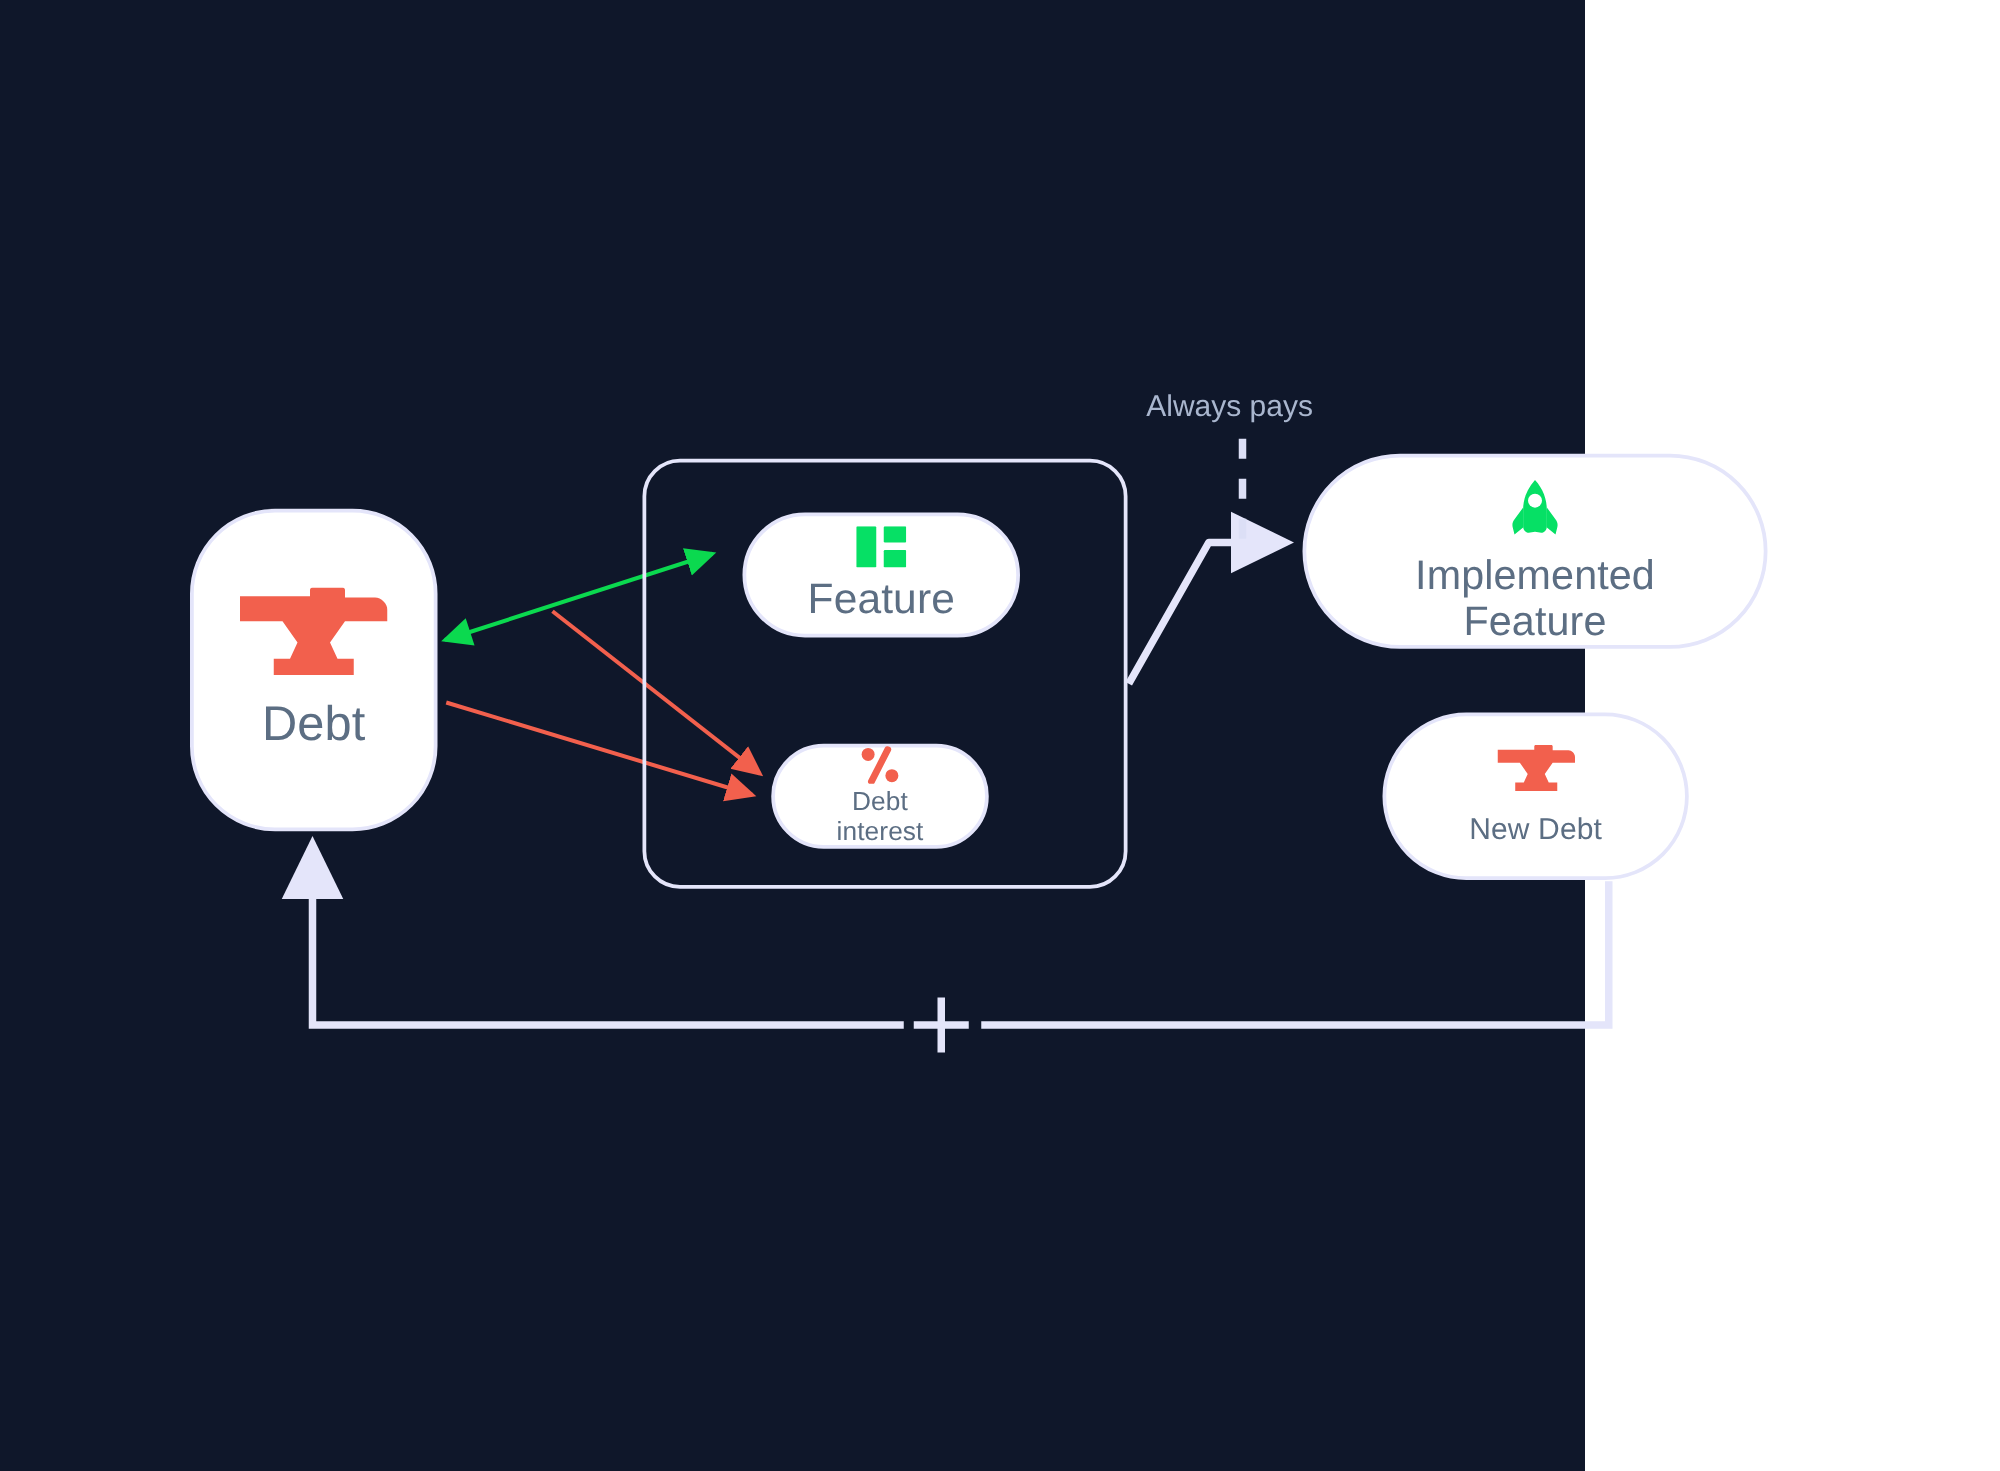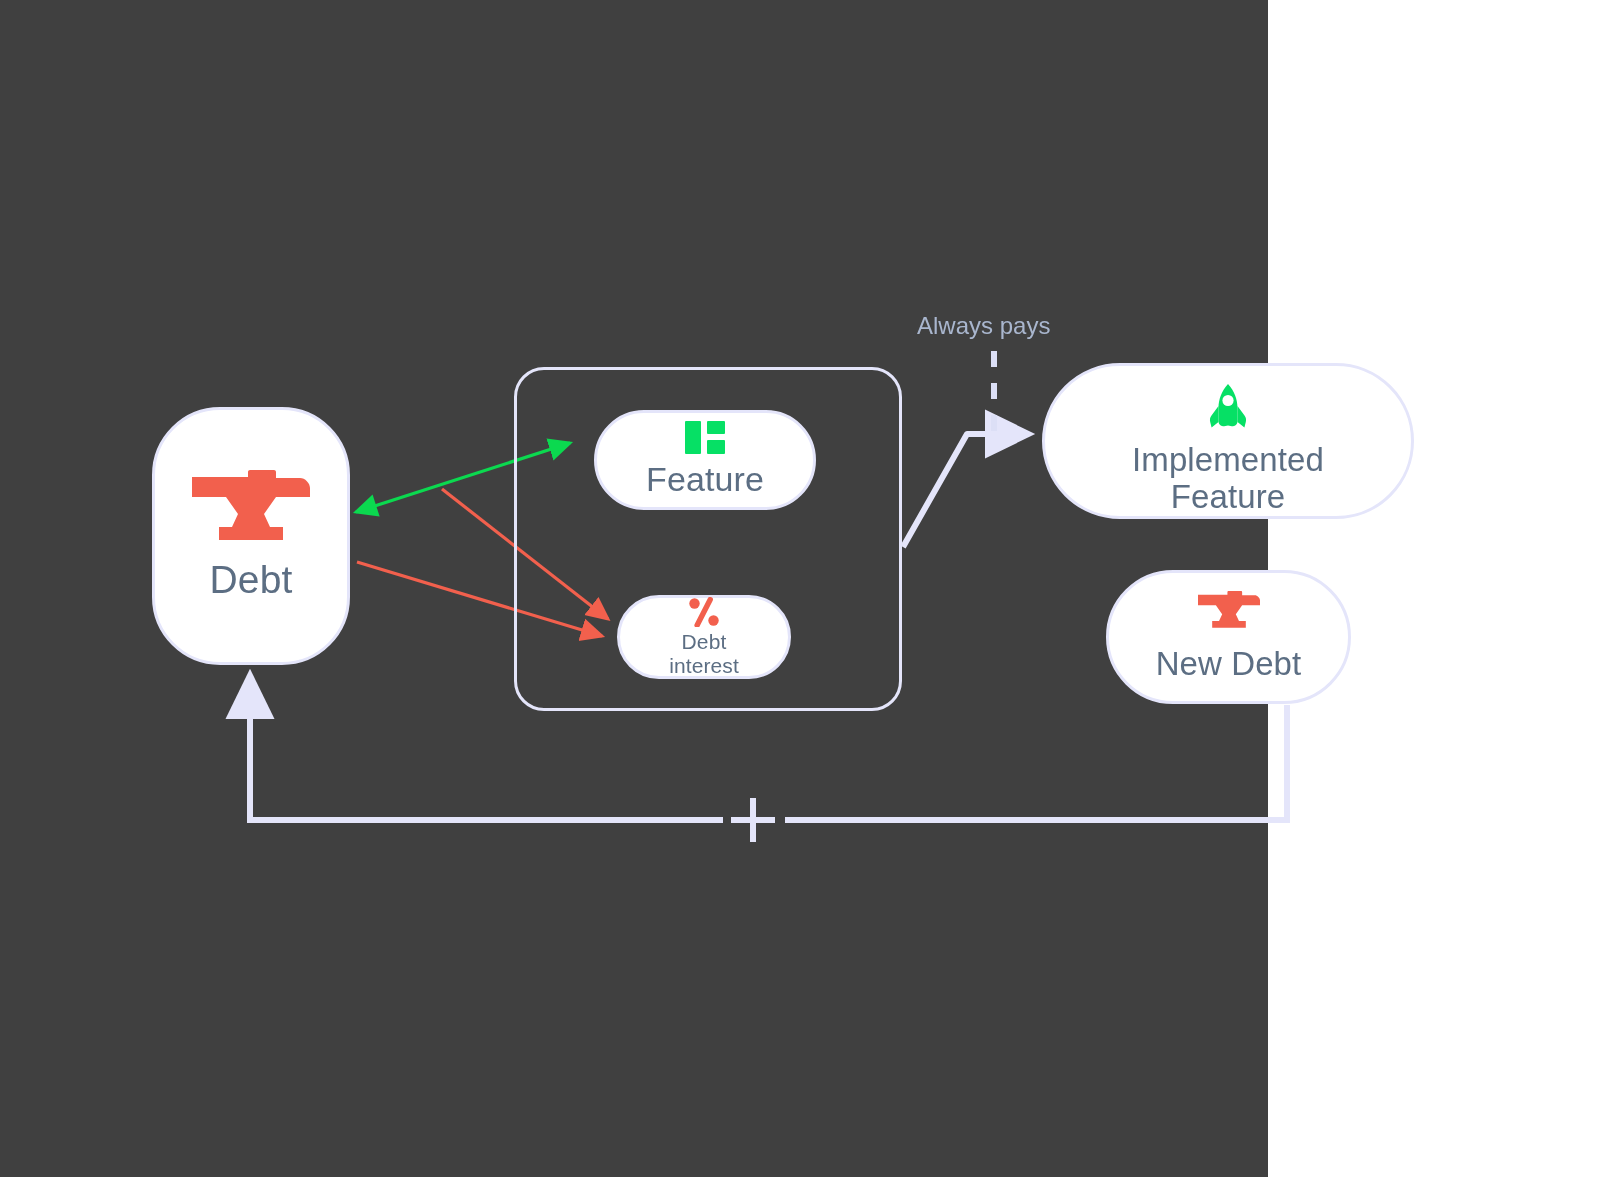--- a/index.html
+++ b/index.html
@@ -10,21 +10,21 @@
   body {
     width: 1600px;
     height: 1177px;
     font-family: "Liberation Sans", sans-serif;
     overflow: hidden;
   }
   #canvas {
     position: relative;
     width: 1268px;
     height: 1177px;
-    background: #404040;
+    background: #0f172a;
   }
   #wires {
     position: absolute;
     left: 0;
     top: 0;
     width: 1600px;
     height: 1177px;
     pointer-events: none;
   }
 
@@ -110,21 +110,21 @@
 
   
   #node-new-debt {
     left: 1106px;
     top: 570px;
     width: 245px;
     height: 134px;
     border-radius: 67px;
   }
   #node-new-debt .node-icon { margin-bottom: 4px; }
-  #node-new-debt .node-label { font-size: 33px; margin-top: 12px; }
+  #node-new-debt .node-label { font-size: 24px; margin-top: 12px; }
 
   
   .edge-label {
     position: absolute;
     color: #A9B6CE;
     font-size: 24px;
     white-space: nowrap;
   }
   #label-always-pays {
     left: 917px;

